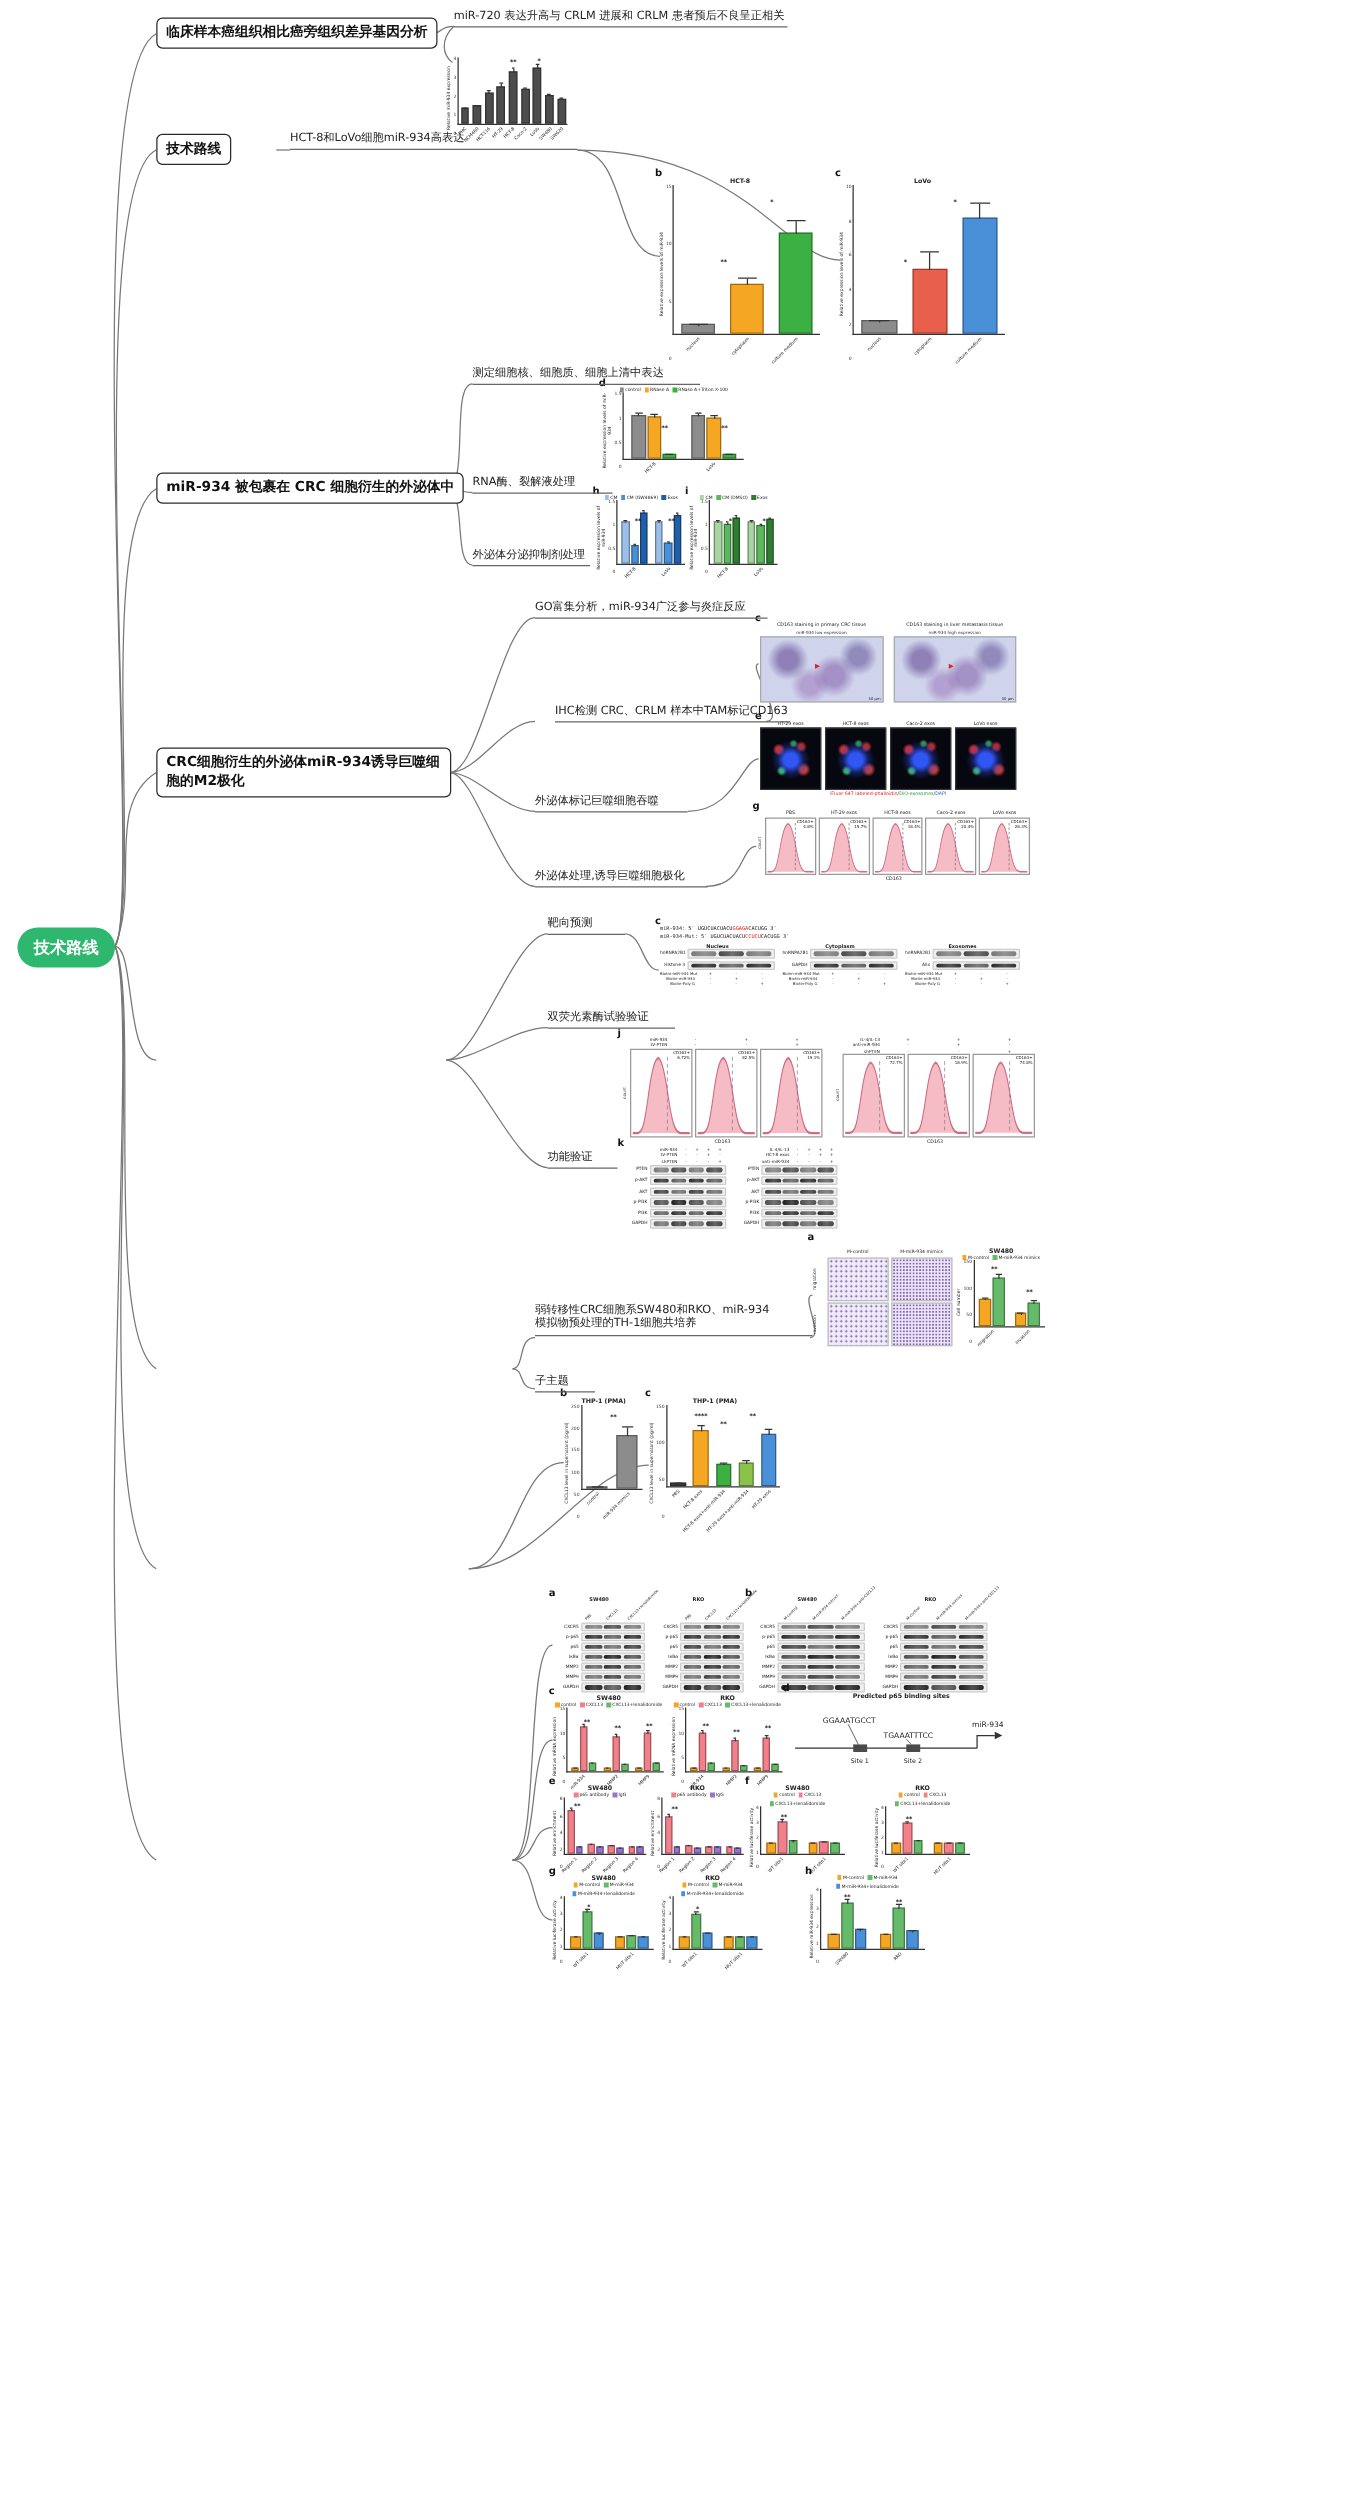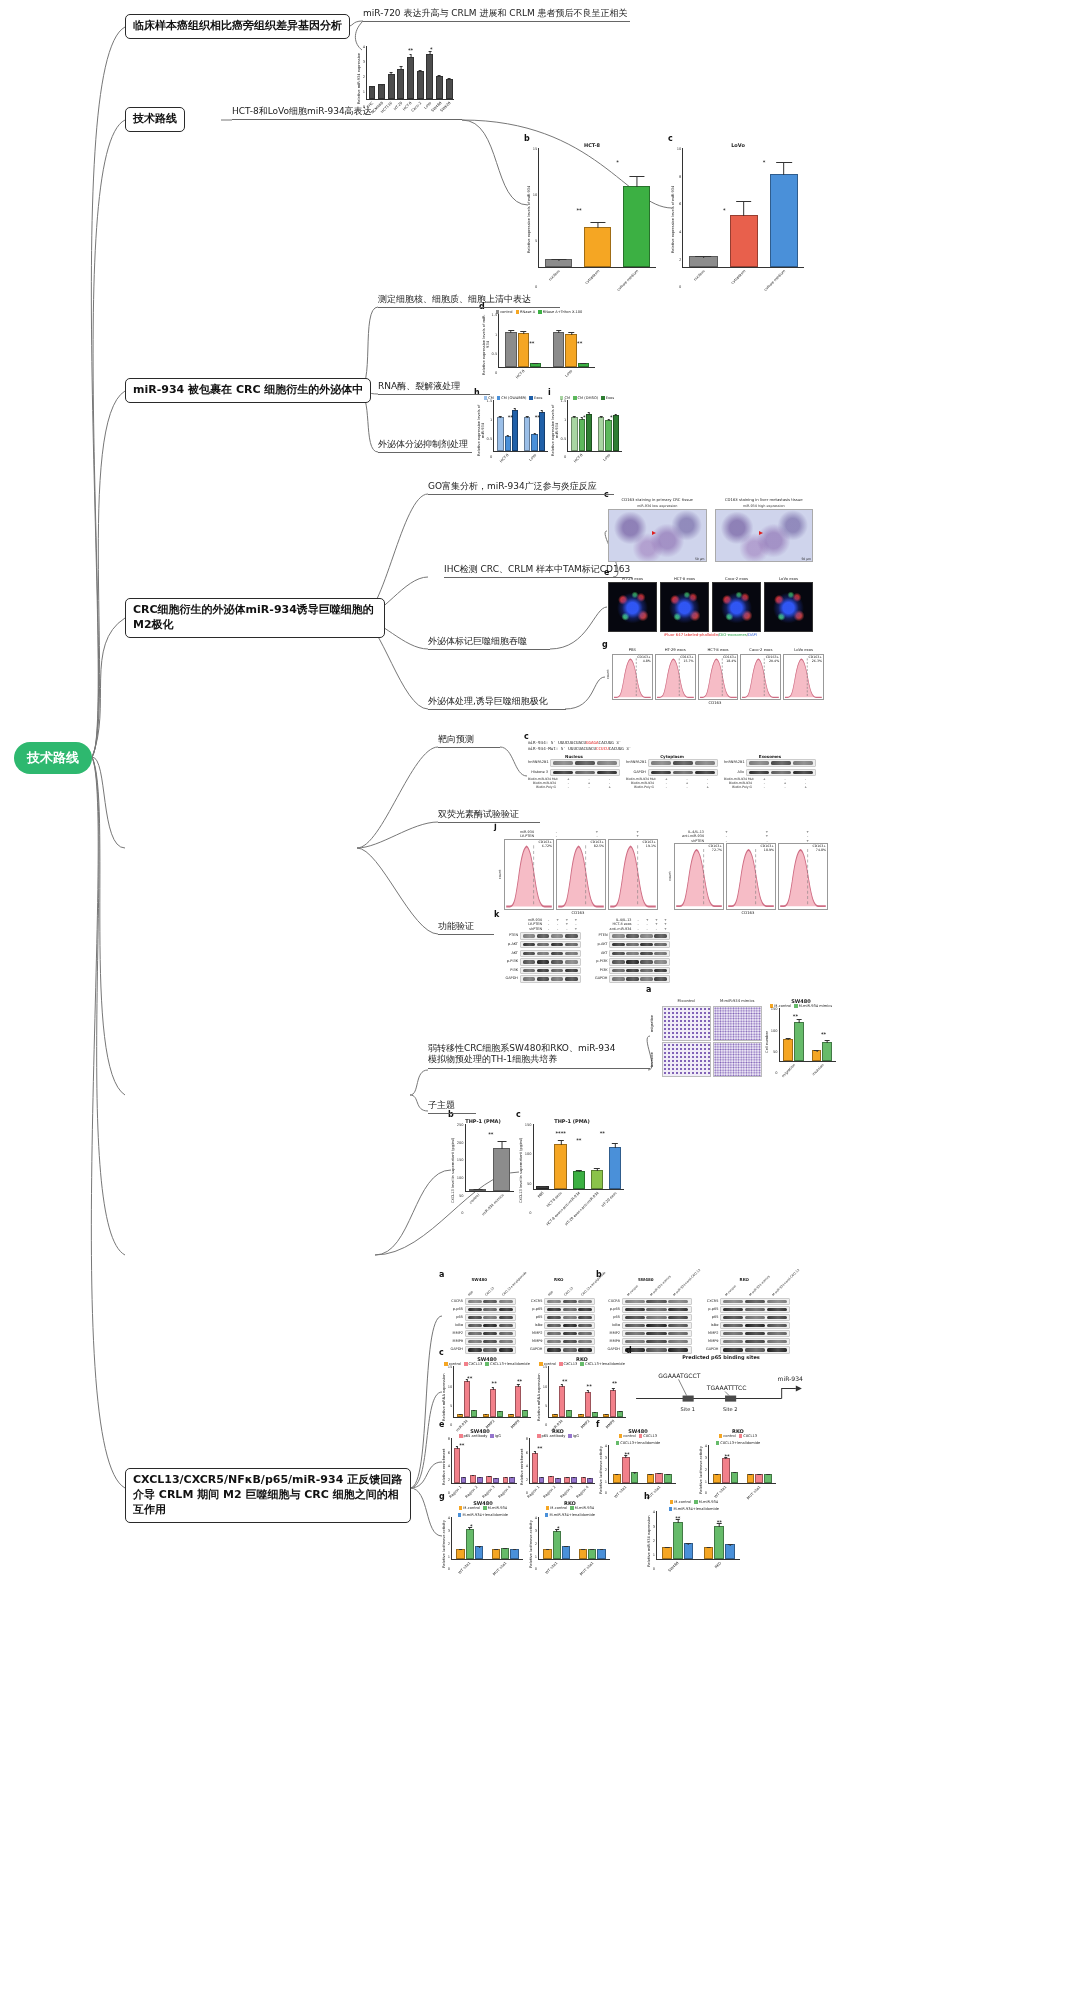--- a/index.html
+++ b/index.html
@@ -140,22 +140,21 @@
       <path d="M410,1488 C432,1488 422,1392 442,1392"></path>
       <path d="M410,1488 C430,1488 424,1462 442,1462"></path>
       <path d="M410,1488 C430,1488 424,1536 442,1536"></path>
     </g>
   </svg>
 
   <div class="root-node" style="left:14px;top:742px">技术路线</div>
   <div class="topic" style="left:125px;top:14px">临床样本癌组织相比癌旁组织差异基因分析</div>
   <div class="topic" style="left:125px;top:107px">技术路线</div>
   <div class="topic" style="left:125px;top:378px">miR-934 被包裹在 CRC 细胞衍生的外泌体中</div>
-  <div class="topic wrap" style="left:125px;top:598px;width:260px">CRC细胞衍生的外泌体miR-934诱导巨噬细胞的M2极化</div>
-  <div class="topic wrap" style="left:125px;top:1468px;width:286px">CXCL13/CXCR5/NFκB/p65/miR-934 正反馈回路介导 CRLM 期间 M2 巨噬细胞与 CRC 细胞之间的相互作用</div>
+  <div class="topic wrap" style="left:125px;top:598px;width:236px">CRC细胞衍生的外泌体miR-934诱导巨噬细胞的M2极化</div>
 
   <div class="linelabel" style="left:363px;top:8px">miR-720 表达升高与 CRLM 进展和 CRLM 患者预后不良呈正相关</div>
   <div class="linelabel" style="left:232px;top:106px;min-width:230px">HCT-8和LoVo细胞miR-934高表达</div>
   <div class="linelabel" style="left:378px;top:294px;min-width:182px">测定细胞核、细胞质、细胞上清中表达</div>
   <div class="linelabel" style="left:378px;top:381px;min-width:112px">RNA酶、裂解液处理</div>
   <div class="linelabel" style="left:378px;top:439px;min-width:94px">外泌体分泌抑制剂处理</div>
   <div class="linelabel" style="left:428px;top:481px;min-width:186px">GO富集分析，miR-934广泛参与炎症反应</div>
   <div class="linelabel" style="left:444px;top:564px;min-width:186px">IHC检测 CRC、CRLM 样本中TAM标记CD163</div>
   <div class="linelabel" style="left:428px;top:636px;min-width:122px">外泌体标记巨噬细胞吞噬</div>
   <div class="linelabel" style="left:428px;top:696px;min-width:138px">外泌体处理,诱导巨噬细胞极化</div>

